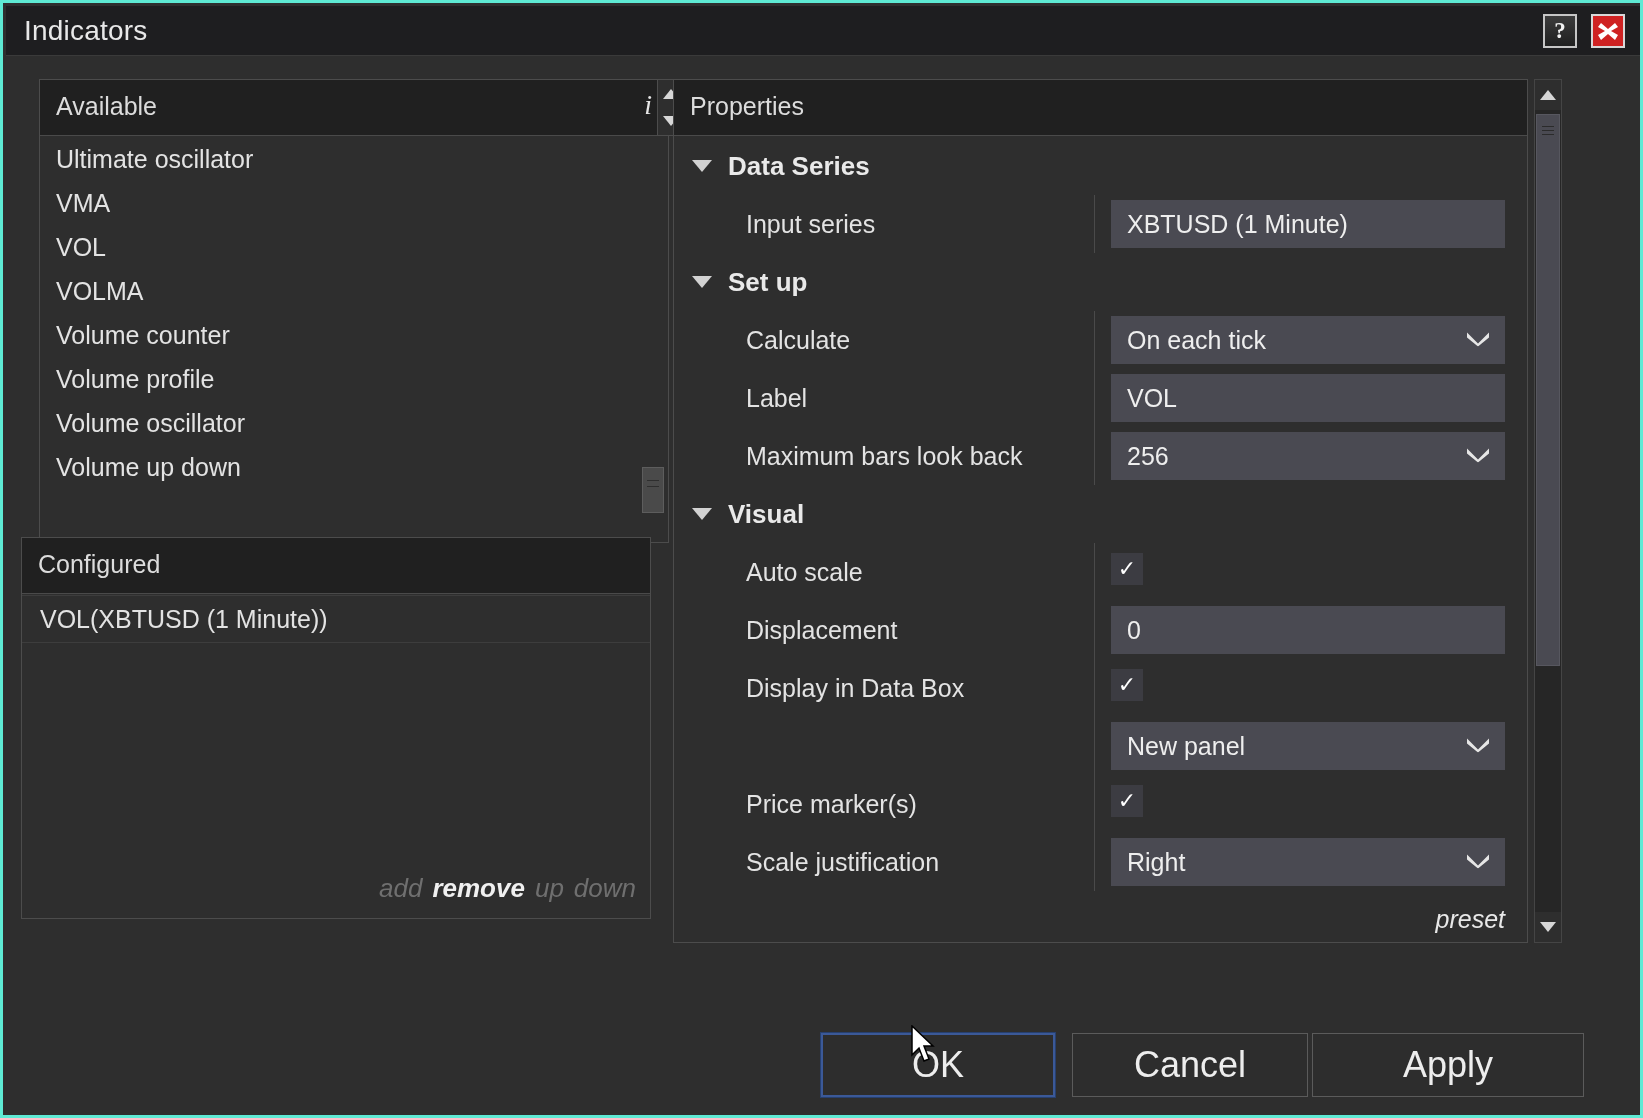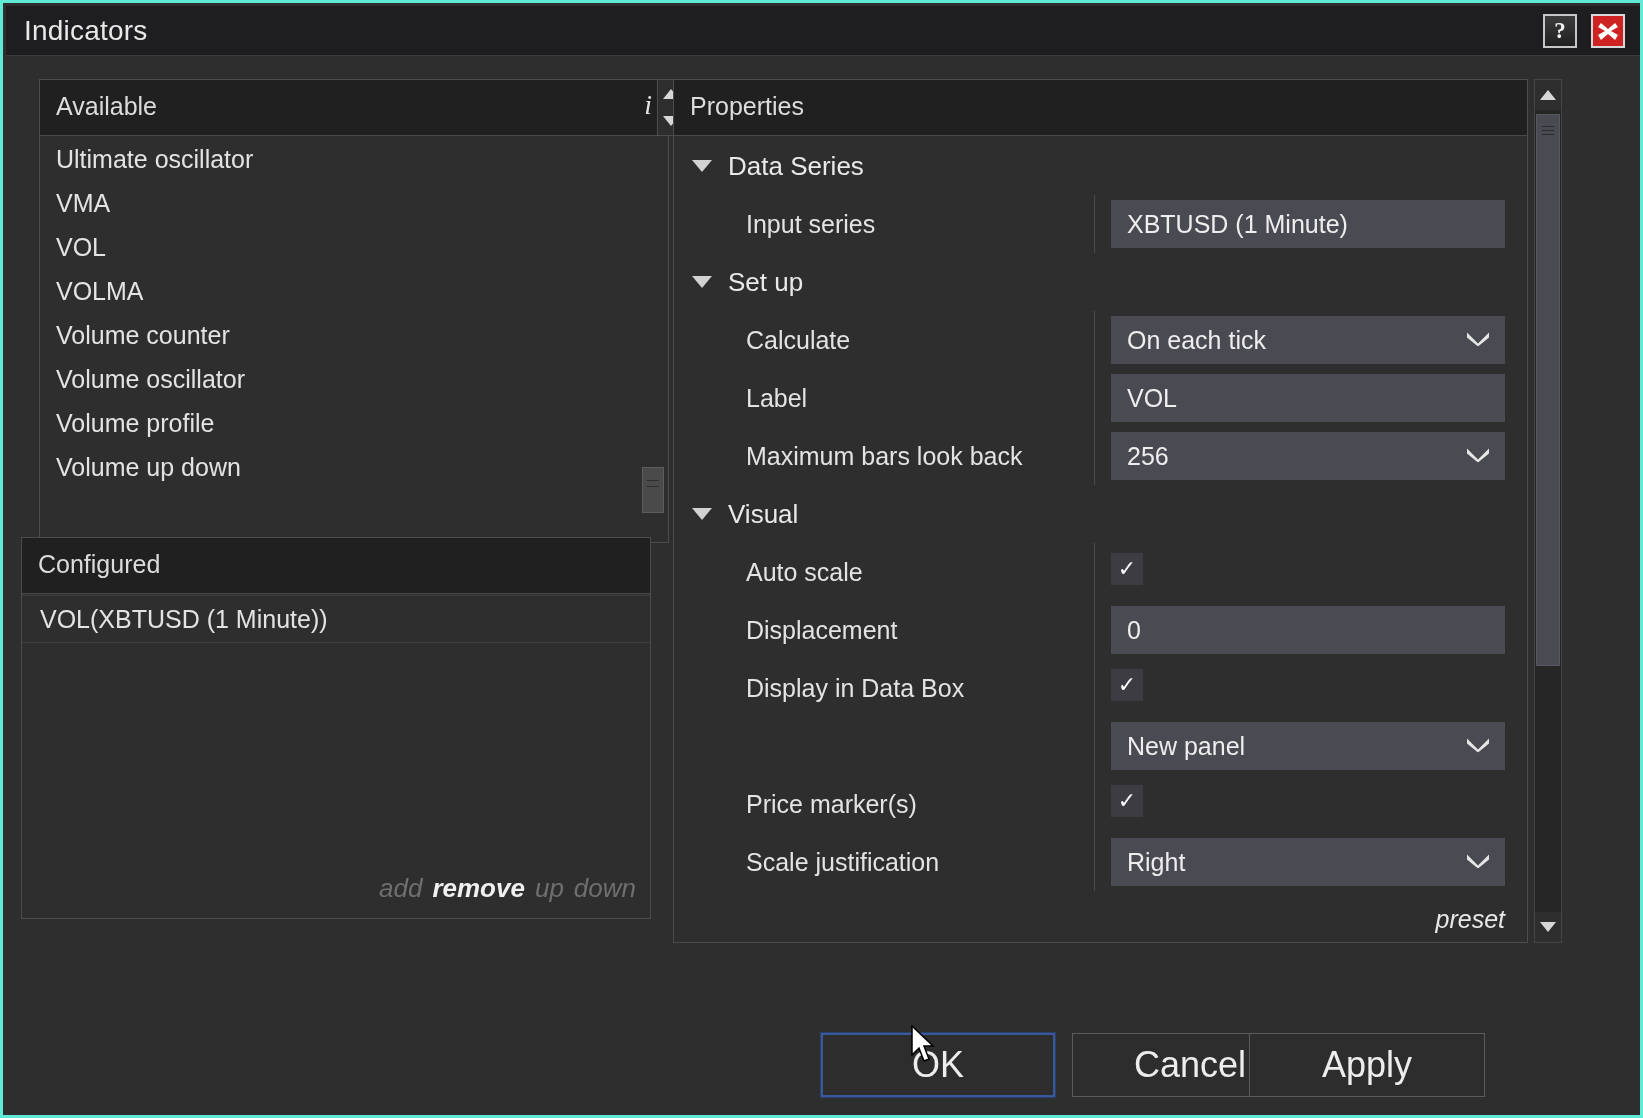--- a/index.html
+++ b/index.html
@@ -232,21 +232,21 @@
   }
   .caret {
     width: 0; height: 0;
     border-left: 10px solid transparent;
     border-right: 10px solid transparent;
     border-top: 12px solid #d2d2d2;
     margin-right: 16px;
   }
   .group-label {
     font-size: 26px;
-    font-weight: normal;
+    font-weight: bold;
     color: #e9e9e9;
     white-space: nowrap;
   }
   .prop-row {
     position: relative;
     height: 58px;
     display: flex;
     align-items: center;
   }
   .prop-label {
@@ -381,21 +381,21 @@
     align-items: center;
     justify-content: center;
   }
   #btn-ok {
     left: 818px;
     width: 234px;
     border: 2px solid #3b5998;
     outline: 1px solid #27406f;
   }
   #btn-cancel { left: 1069px; width: 236px; }
-  #btn-apply  { left: 1246px; width: 236px; }
+  #btn-apply  { left: 1309px; width: 272px; }
 
   .cursor {
     position: absolute;
     left: 908px;
     top: 1022px;
     pointer-events: none;
   }
 </style>
 </head>
 <body>
@@ -416,22 +416,22 @@
     <div class="panel-header">
       <div class="ph-title">Available</div>
       <div class="info-i">i</div>
     </div>
     <div class="list-body">
       <div class="list-item">Ultimate oscillator</div>
       <div class="list-item">VMA</div>
       <div class="list-item">VOL</div>
       <div class="list-item">VOLMA</div>
       <div class="list-item">Volume counter</div>
+      <div class="list-item">Volume profile</div>
       <div class="list-item">Volume oscillator</div>
-      <div class="list-item">Volume profile</div>
       <div class="list-item">Volume up down</div>
       <div class="mini-thumb" style="top:330px"></div>
     </div>
   </div>
 
   <div class="spin-col">
     <div class="spin-btn">
         <div class="tri-up"></div>
       </div>
     <div class="spin-btn">

